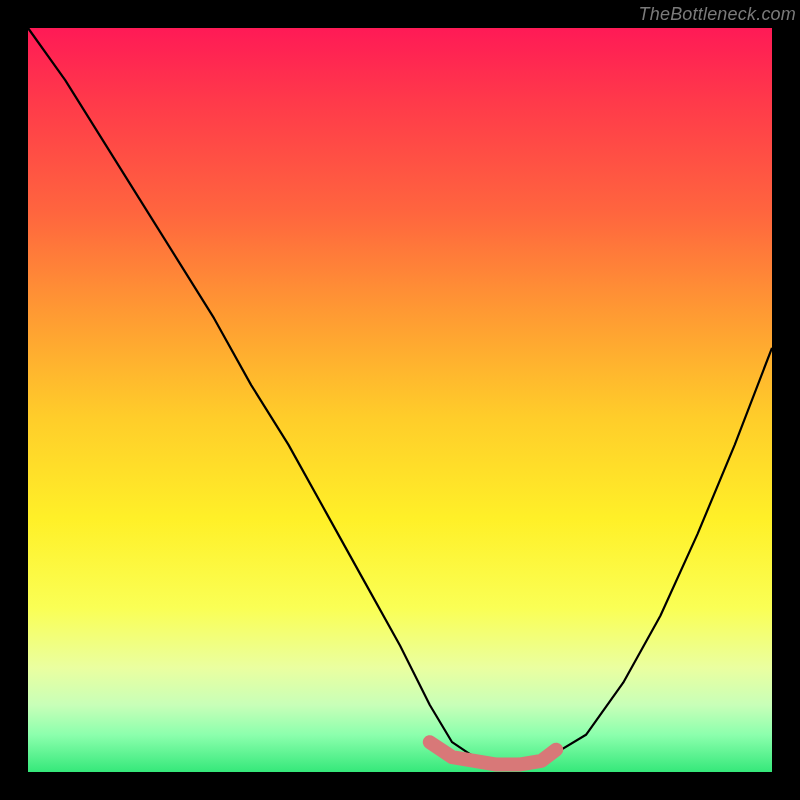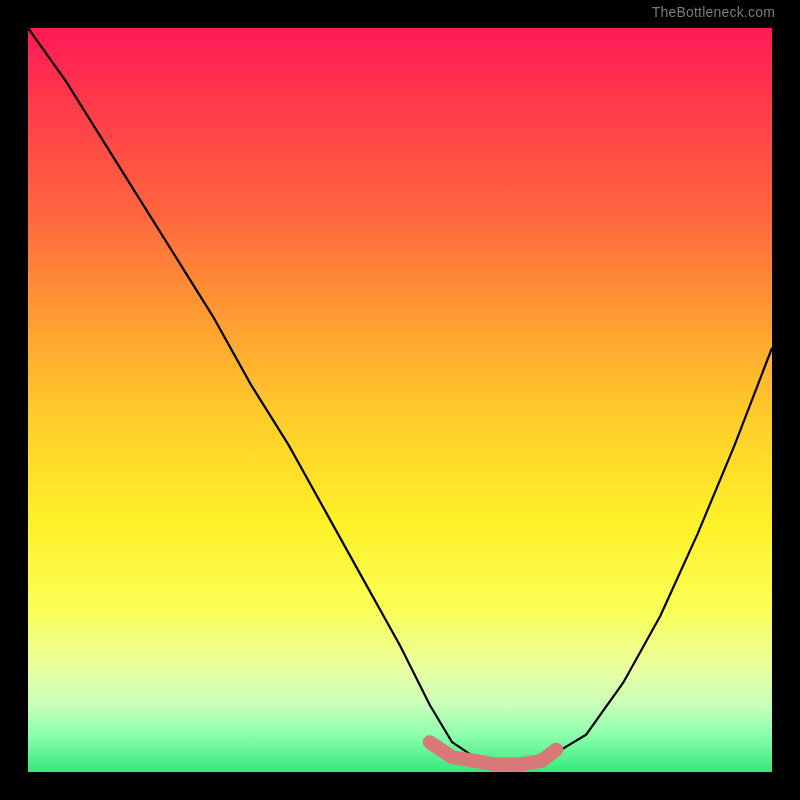--- a/index.html
+++ b/index.html
@@ -45,26 +45,27 @@
     position: absolute;
     left: 0;
     top: 0;
     width: 744px;
     height: 744px;
     overflow: visible;
   }
   .watermark {
     position: absolute;
     top: 4px;
-    right: 25px;
+    right: 4px;
     color: #7a7a7a;
-    font-size: 14px;
+    font-size: 18px;
     font-weight: 500;
     letter-spacing: 0.2px;
     user-select: none;
+    font-style: italic;
   }
 </style>
 </head>
 <body>
 
 <div class="frame">
 
   <div class="plot-area">
     <svg viewBox="0 0 744 744">
       <path id="curve-path" fill="none" stroke="#000000" stroke-width="2.2" stroke-linejoin="round" d="M0.0 0.0 L37.2 52.1 L74.4 111.6 L111.6 171.1 L148.8 230.6 L186.0 290.2 L223.2 357.1 L260.4 416.6 L297.6 483.6 L334.8 550.6 L372.0 617.5 L401.8 677.0 L424.1 714.2 L446.4 729.1 L468.7 736.6 L491.0 736.6 L520.8 729.1 L558.0 706.8 L595.2 654.7 L632.4 587.8 L669.6 505.9 L706.8 416.6 L744.0 319.9"></path>

